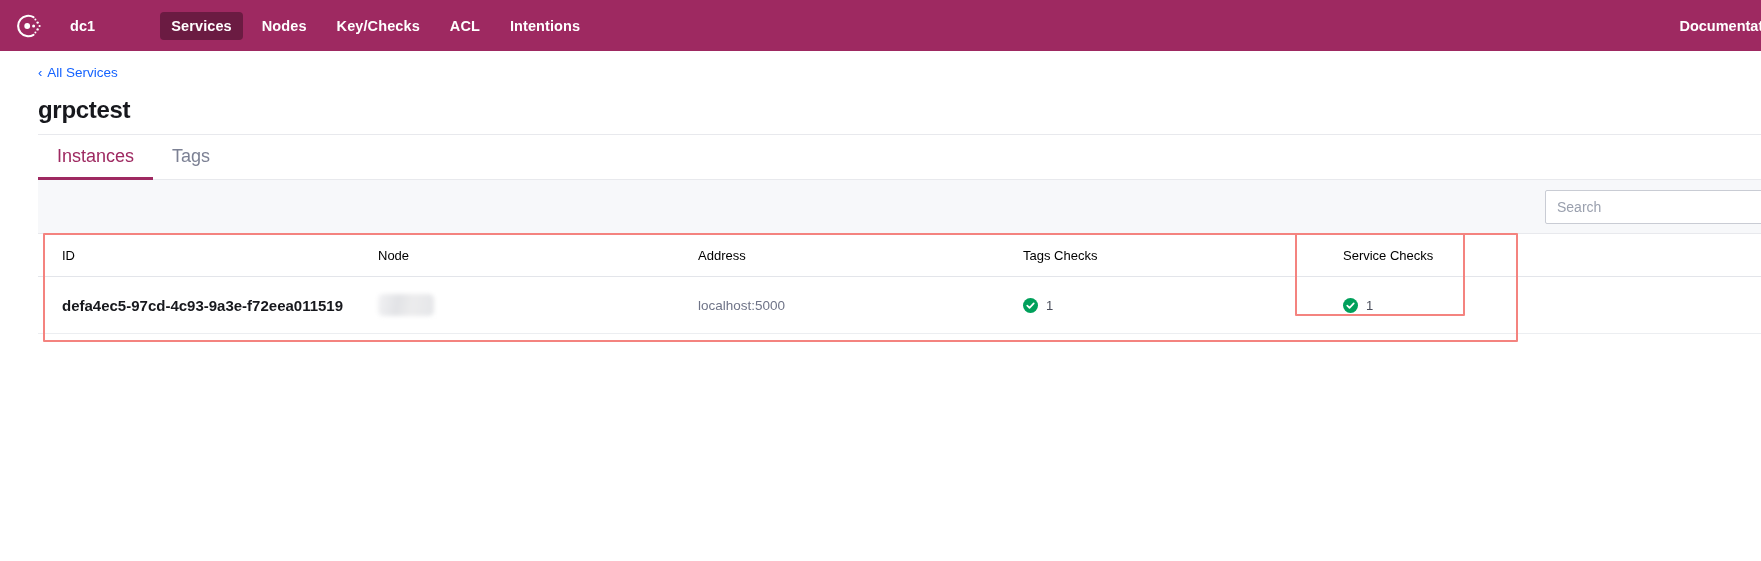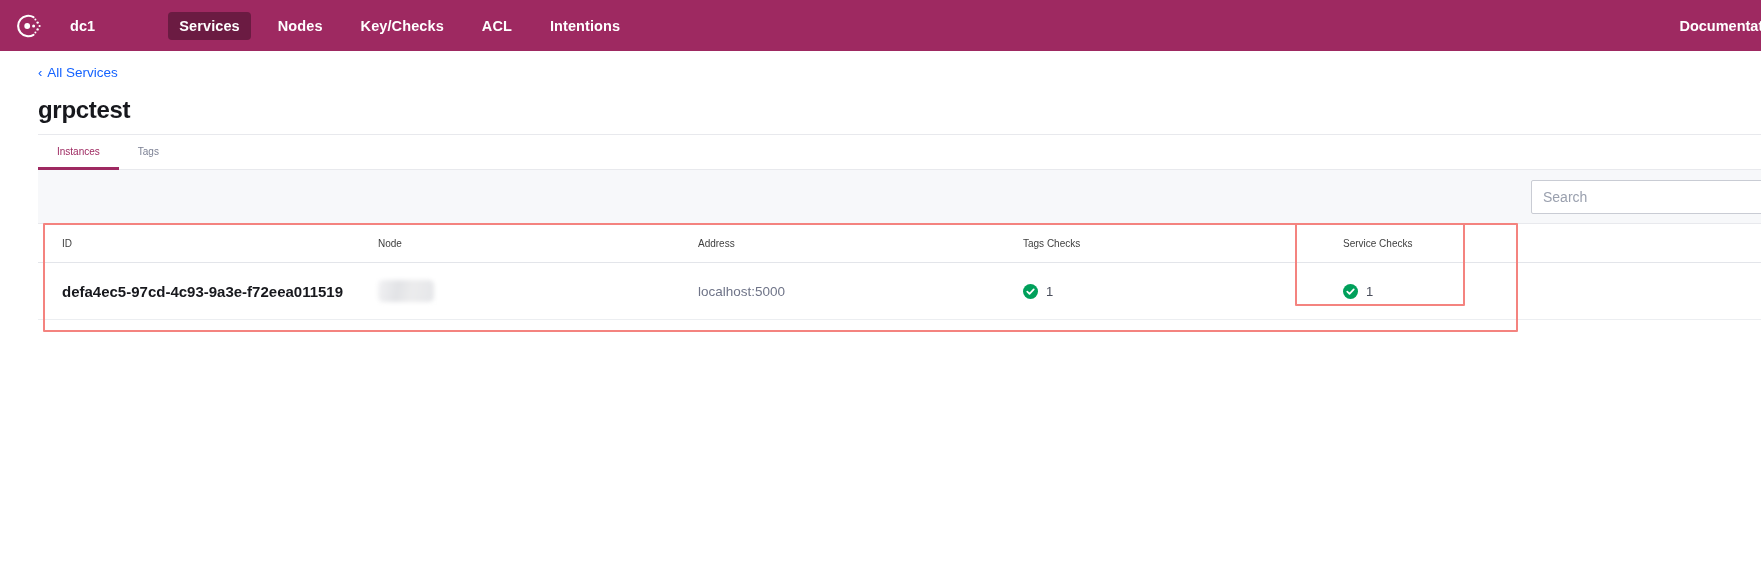--- a/index.html
+++ b/index.html
@@ -15,21 +15,21 @@
     position: absolute; top: 0; left: 0;
     width: 1761px; height: 51px;
     background: #9e2961;
     display: flex; align-items: center;
   }
   .nav-logo {
     width: 30px; height: 30px;
     margin-left: 13px; margin-right: 16px;
     flex: 0 0 auto;
   }
-  .nav-items { display: flex; align-items: center; gap: 16px; }
+  .nav-items { display: flex; align-items: center; gap: 8px; }
   .nav-item {
     color: #ffffff;
     font-size: 14.5px;
     font-weight: 700;
     padding: 6px 11px;
     border-radius: 4px;
     white-space: nowrap;
     cursor: pointer;
     letter-spacing: .1px;
   }
@@ -71,21 +71,21 @@
     letter-spacing: -.3px;
   }
 
   .tabs {
     margin-left: 38px;
     width: 1723px;
     display: flex;
     border-bottom: 1px solid #e8e9ed;
   }
   .tab {
-    font-size: 10px;
+    font-size: 18px;
     color: #7c8194;
     padding: 11px 19px 10px 19px;
     cursor: pointer;
     border-bottom: 3px solid transparent;
     margin-bottom: -1px;
     white-space: nowrap;
   }
   .tab.active {
     color: #9e2961;
     border-bottom-color: #9e2961;
@@ -93,21 +93,21 @@
 
   
   .toolbar {
     margin-left: 38px;
     width: 1723px;
     height: 54px;
     background: #f7f8fa;
     border-bottom: 1px solid #e8e9ed;
     display: flex; align-items: center;
     justify-content: flex-end;
-    padding-right: 16px;
+    padding-right: 2px;
   }
   .search-box {
     width: 300px; height: 34px;
     background: #ffffff;
     border: 1px solid #c9ccd4;
     border-radius: 2px;
     display: flex; align-items: center;
     padding: 0 11px;
     margin-right: -86px;
   }
@@ -123,23 +123,23 @@
 
   
   .table-wrap {
     margin-left: 38px;
     width: 1723px;
     position: relative;
   }
   table { width: 100%; border-collapse: collapse; table-layout: fixed; }
   th {
     text-align: left;
-    font-size: 10px;
+    font-size: 13px;
     font-weight: 400;
-    color: #404040;
+    color: #000000;
     padding: 14px 0 13px 0;
     border-bottom: 1px solid #e3e5ea;
   }
   td {
     padding: 17px 0 17px 0;
     font-size: 13.5px;
     color: #3b3d45;
     border-bottom: 1px solid #eceef1;
     vertical-align: middle;
   }

